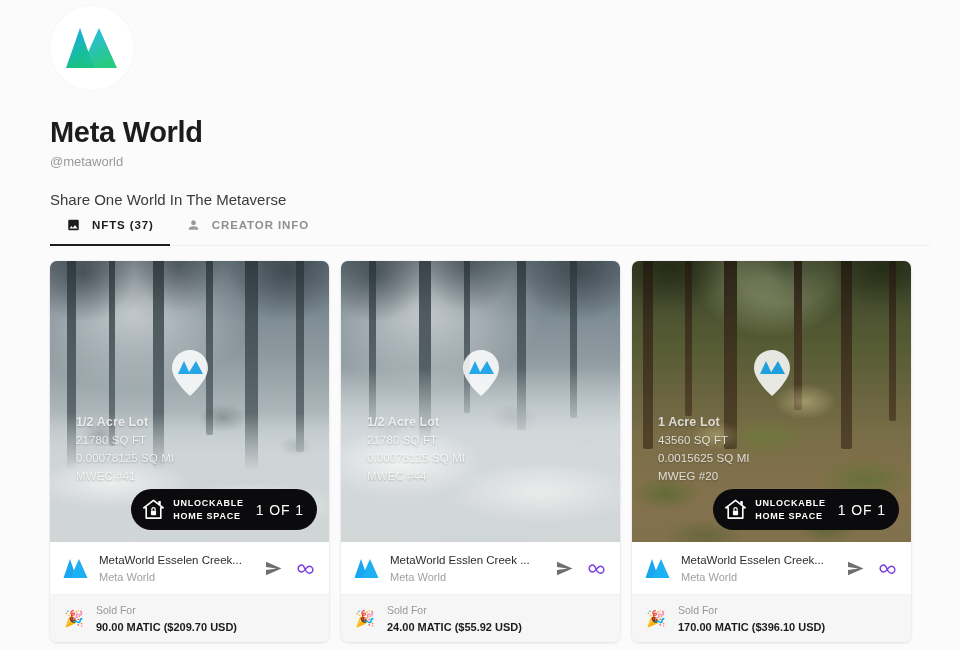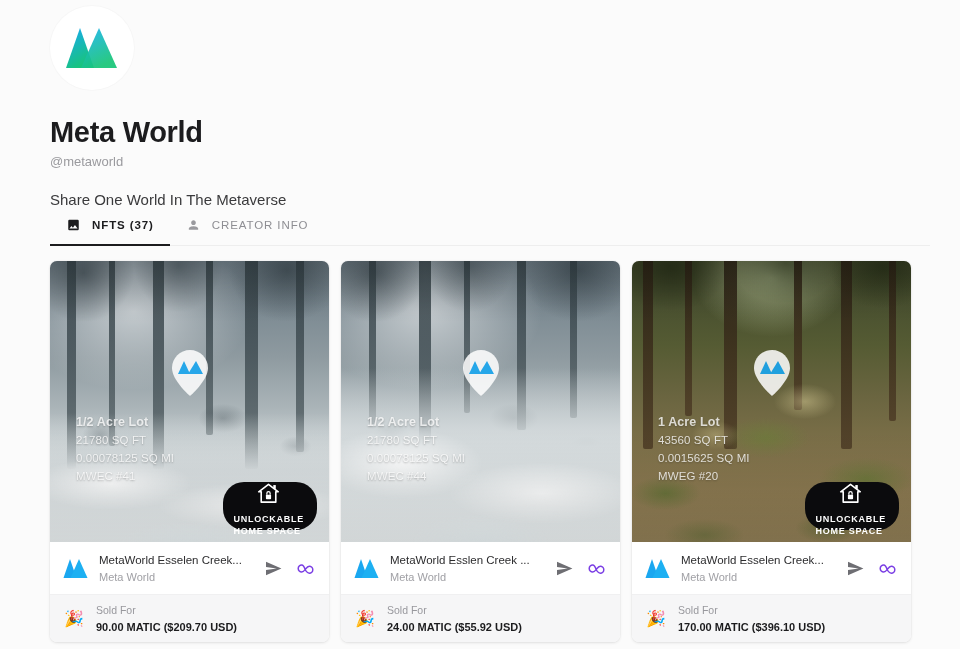--- a/index.html
+++ b/index.html
@@ -43,21 +43,21 @@
   .tab {
     display: flex; align-items: center; gap: 11px;
     height: 40px; padding: 0 16px;
     cursor: pointer;
     position: relative;
   }
   .tab-label {
     font-size: 11.5px; letter-spacing: 0.9px; font-weight: bold;
   }
   .tab.active .tab-label { color: #1c1c1e; }
-  .tab:not(.active) .tab-label { color: #8e8e93; font-weight: normal; }
+  .tab:not(.active) .tab-label { color: #8e8e93; font-weight: bold; }
   .tab.active::after {
     content: ""; position: absolute; left: 0; right: 0; bottom: -1px;
     height: 2px; background: #1c1c1e;
   }
   .tab-icon { display: flex; align-items: center; }
   .tab.active .tab-icon svg { fill: #1c1c1e; }
   .tab:not(.active) .tab-icon svg { fill: #9a9a9e; }
 
   
   .grid {
@@ -168,25 +168,24 @@
     color: rgba(255,255,255,0.78);
     text-shadow: 0 1px 2px rgba(0,0,0,0.25);
     line-height: 1.55;
   }
   .lot-title { font-size: 12.5px; font-weight: bold; letter-spacing: 0.1px; }
   .lot-line { font-size: 11.5px; font-weight: normal; letter-spacing: 0.1px; }
 
   
   .unlock-badge {
     position: absolute; right: 12px; bottom: 12px;
-    height: 48px; border-radius: 21px;
+    height: 41px; border-radius: 21px;
     background: #0b0b0d;
     display: flex; align-items: center; gap: 8px;
     padding: 0 13px 0 11px;
-    flex-direction: column;
   }
   .unlock-badge .house-icon { width: 23px; height: 23px; flex: 0 0 auto; }
   .unlock-badge .house-icon svg { width: 100%; height: 100%; display: block; }
   .unlock-text {
     color: #ffffff; font-size: 9px; font-weight: bold;
     letter-spacing: 0.75px; line-height: 1.35;
   }
   .unlock-count {
     color: #ffffff; font-size: 14px; font-weight: normal;
     letter-spacing: 0.9px; margin-left: 4px;

